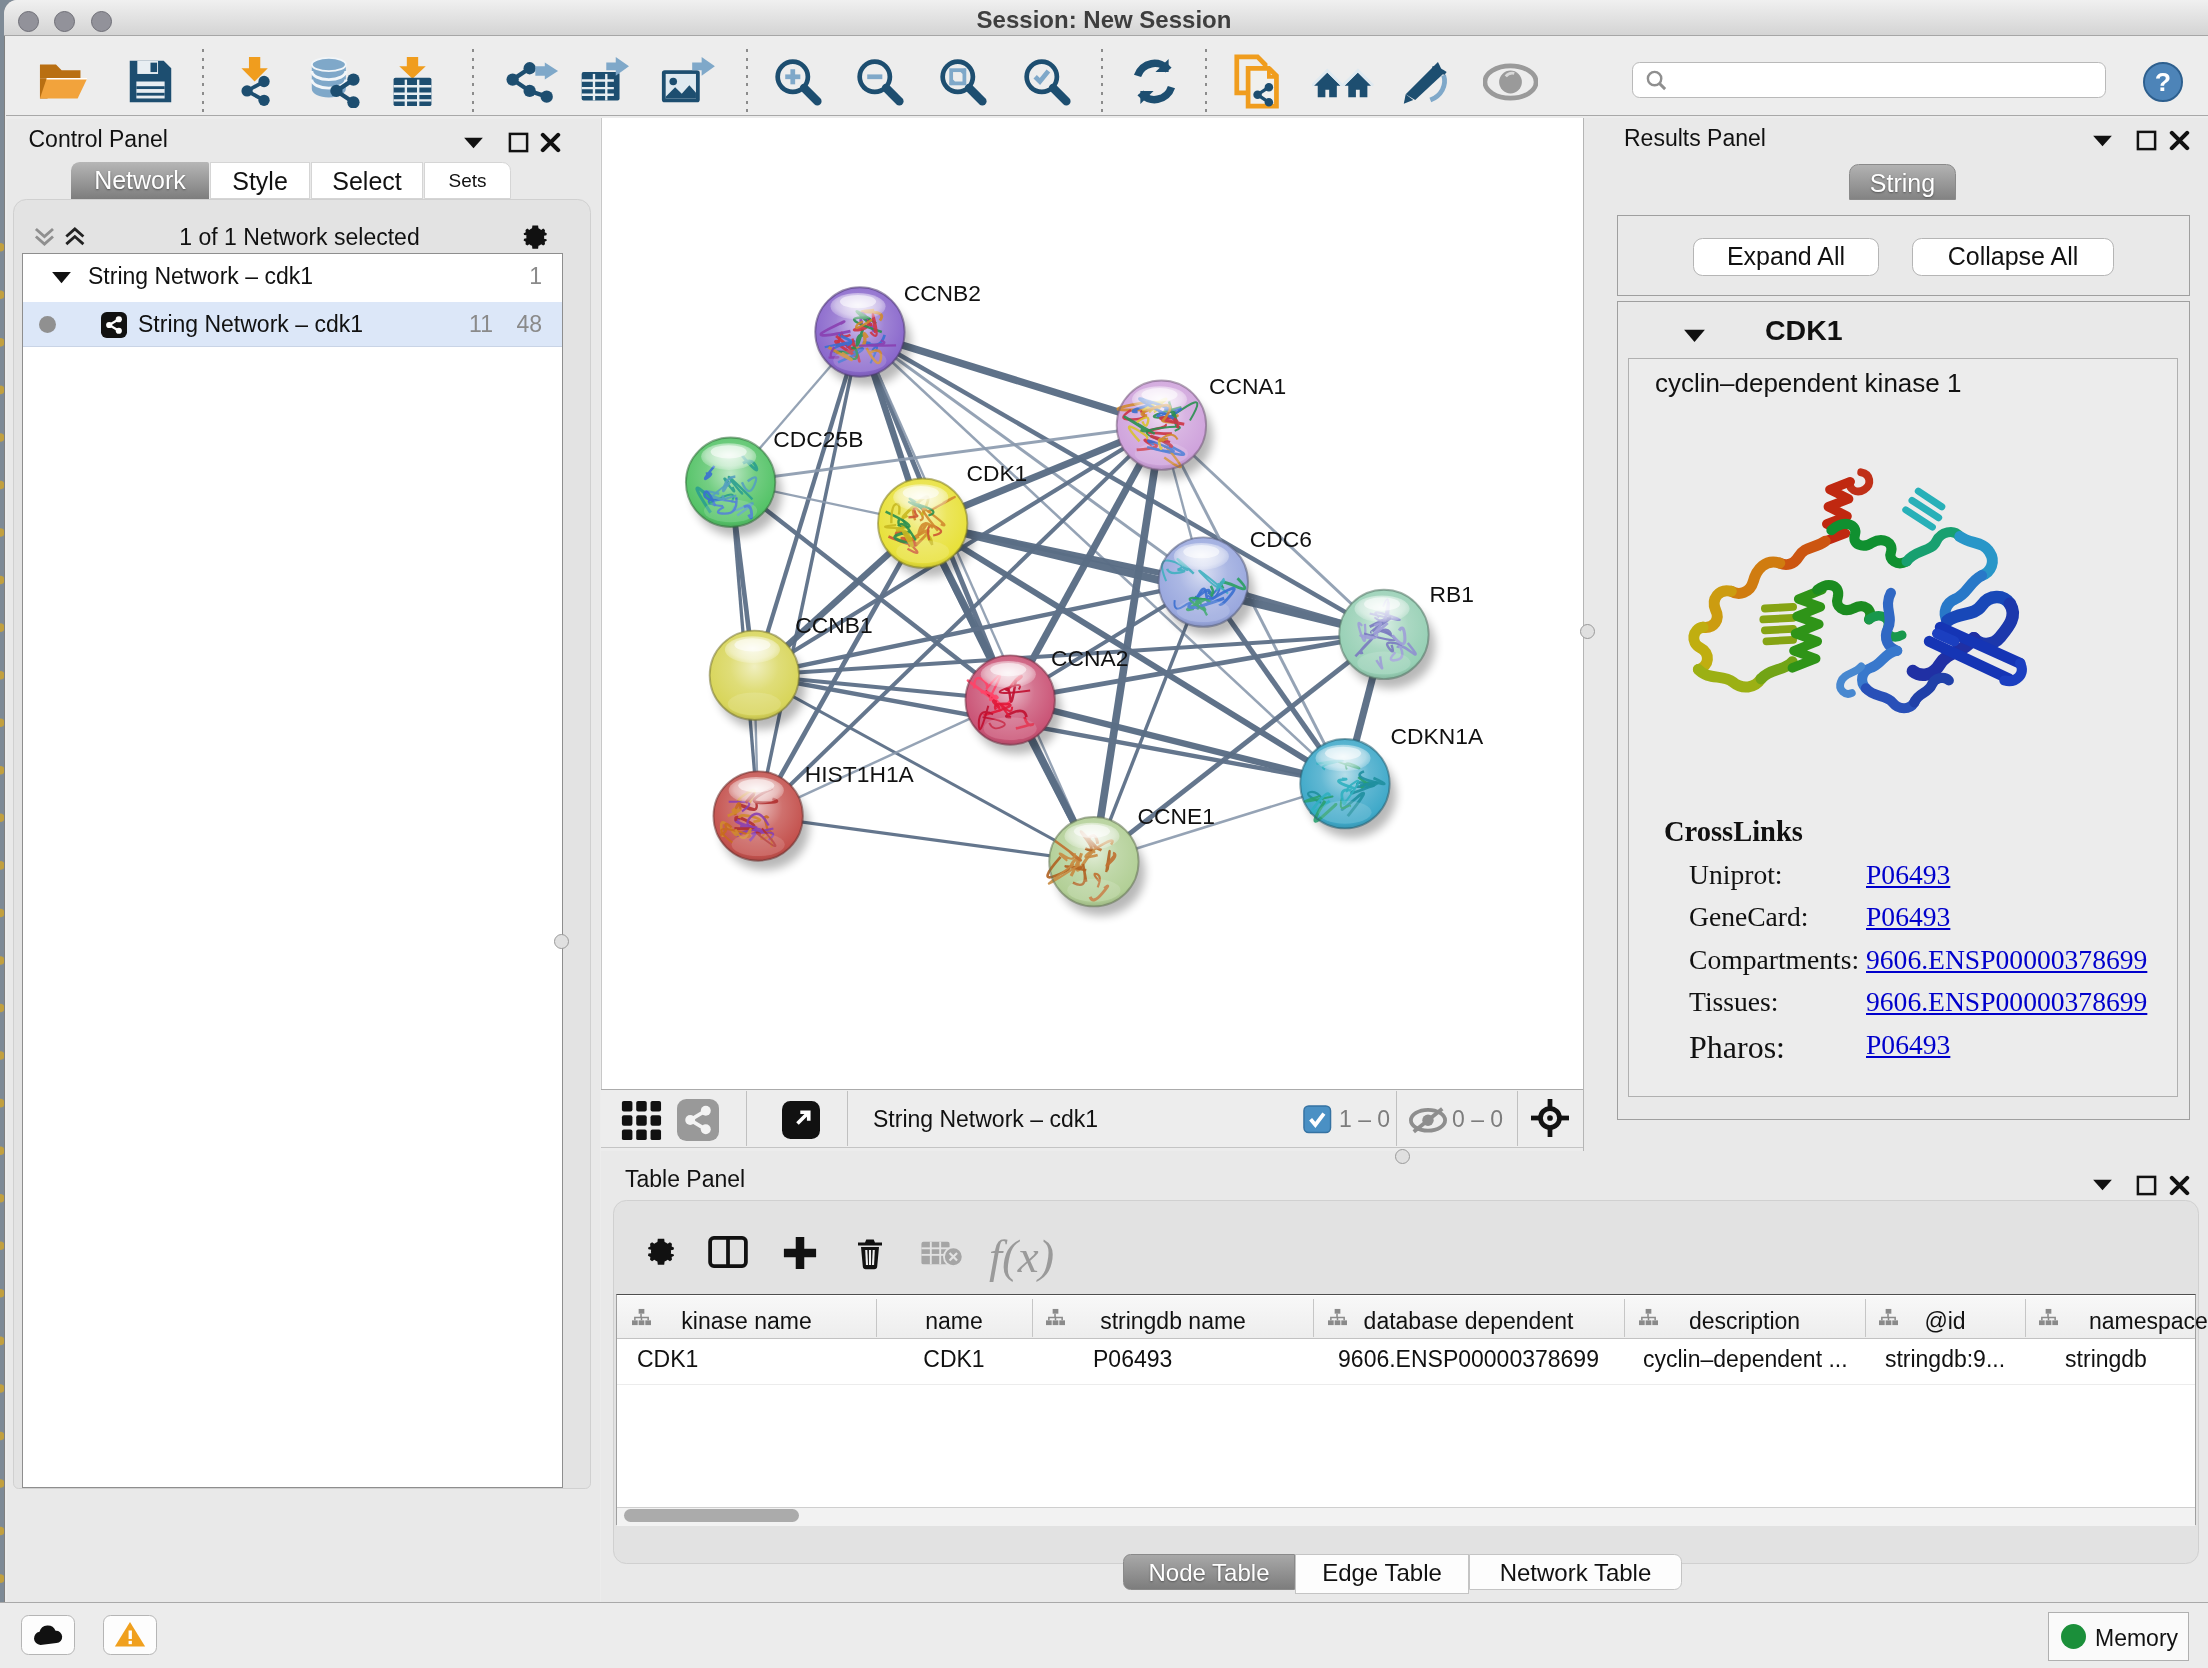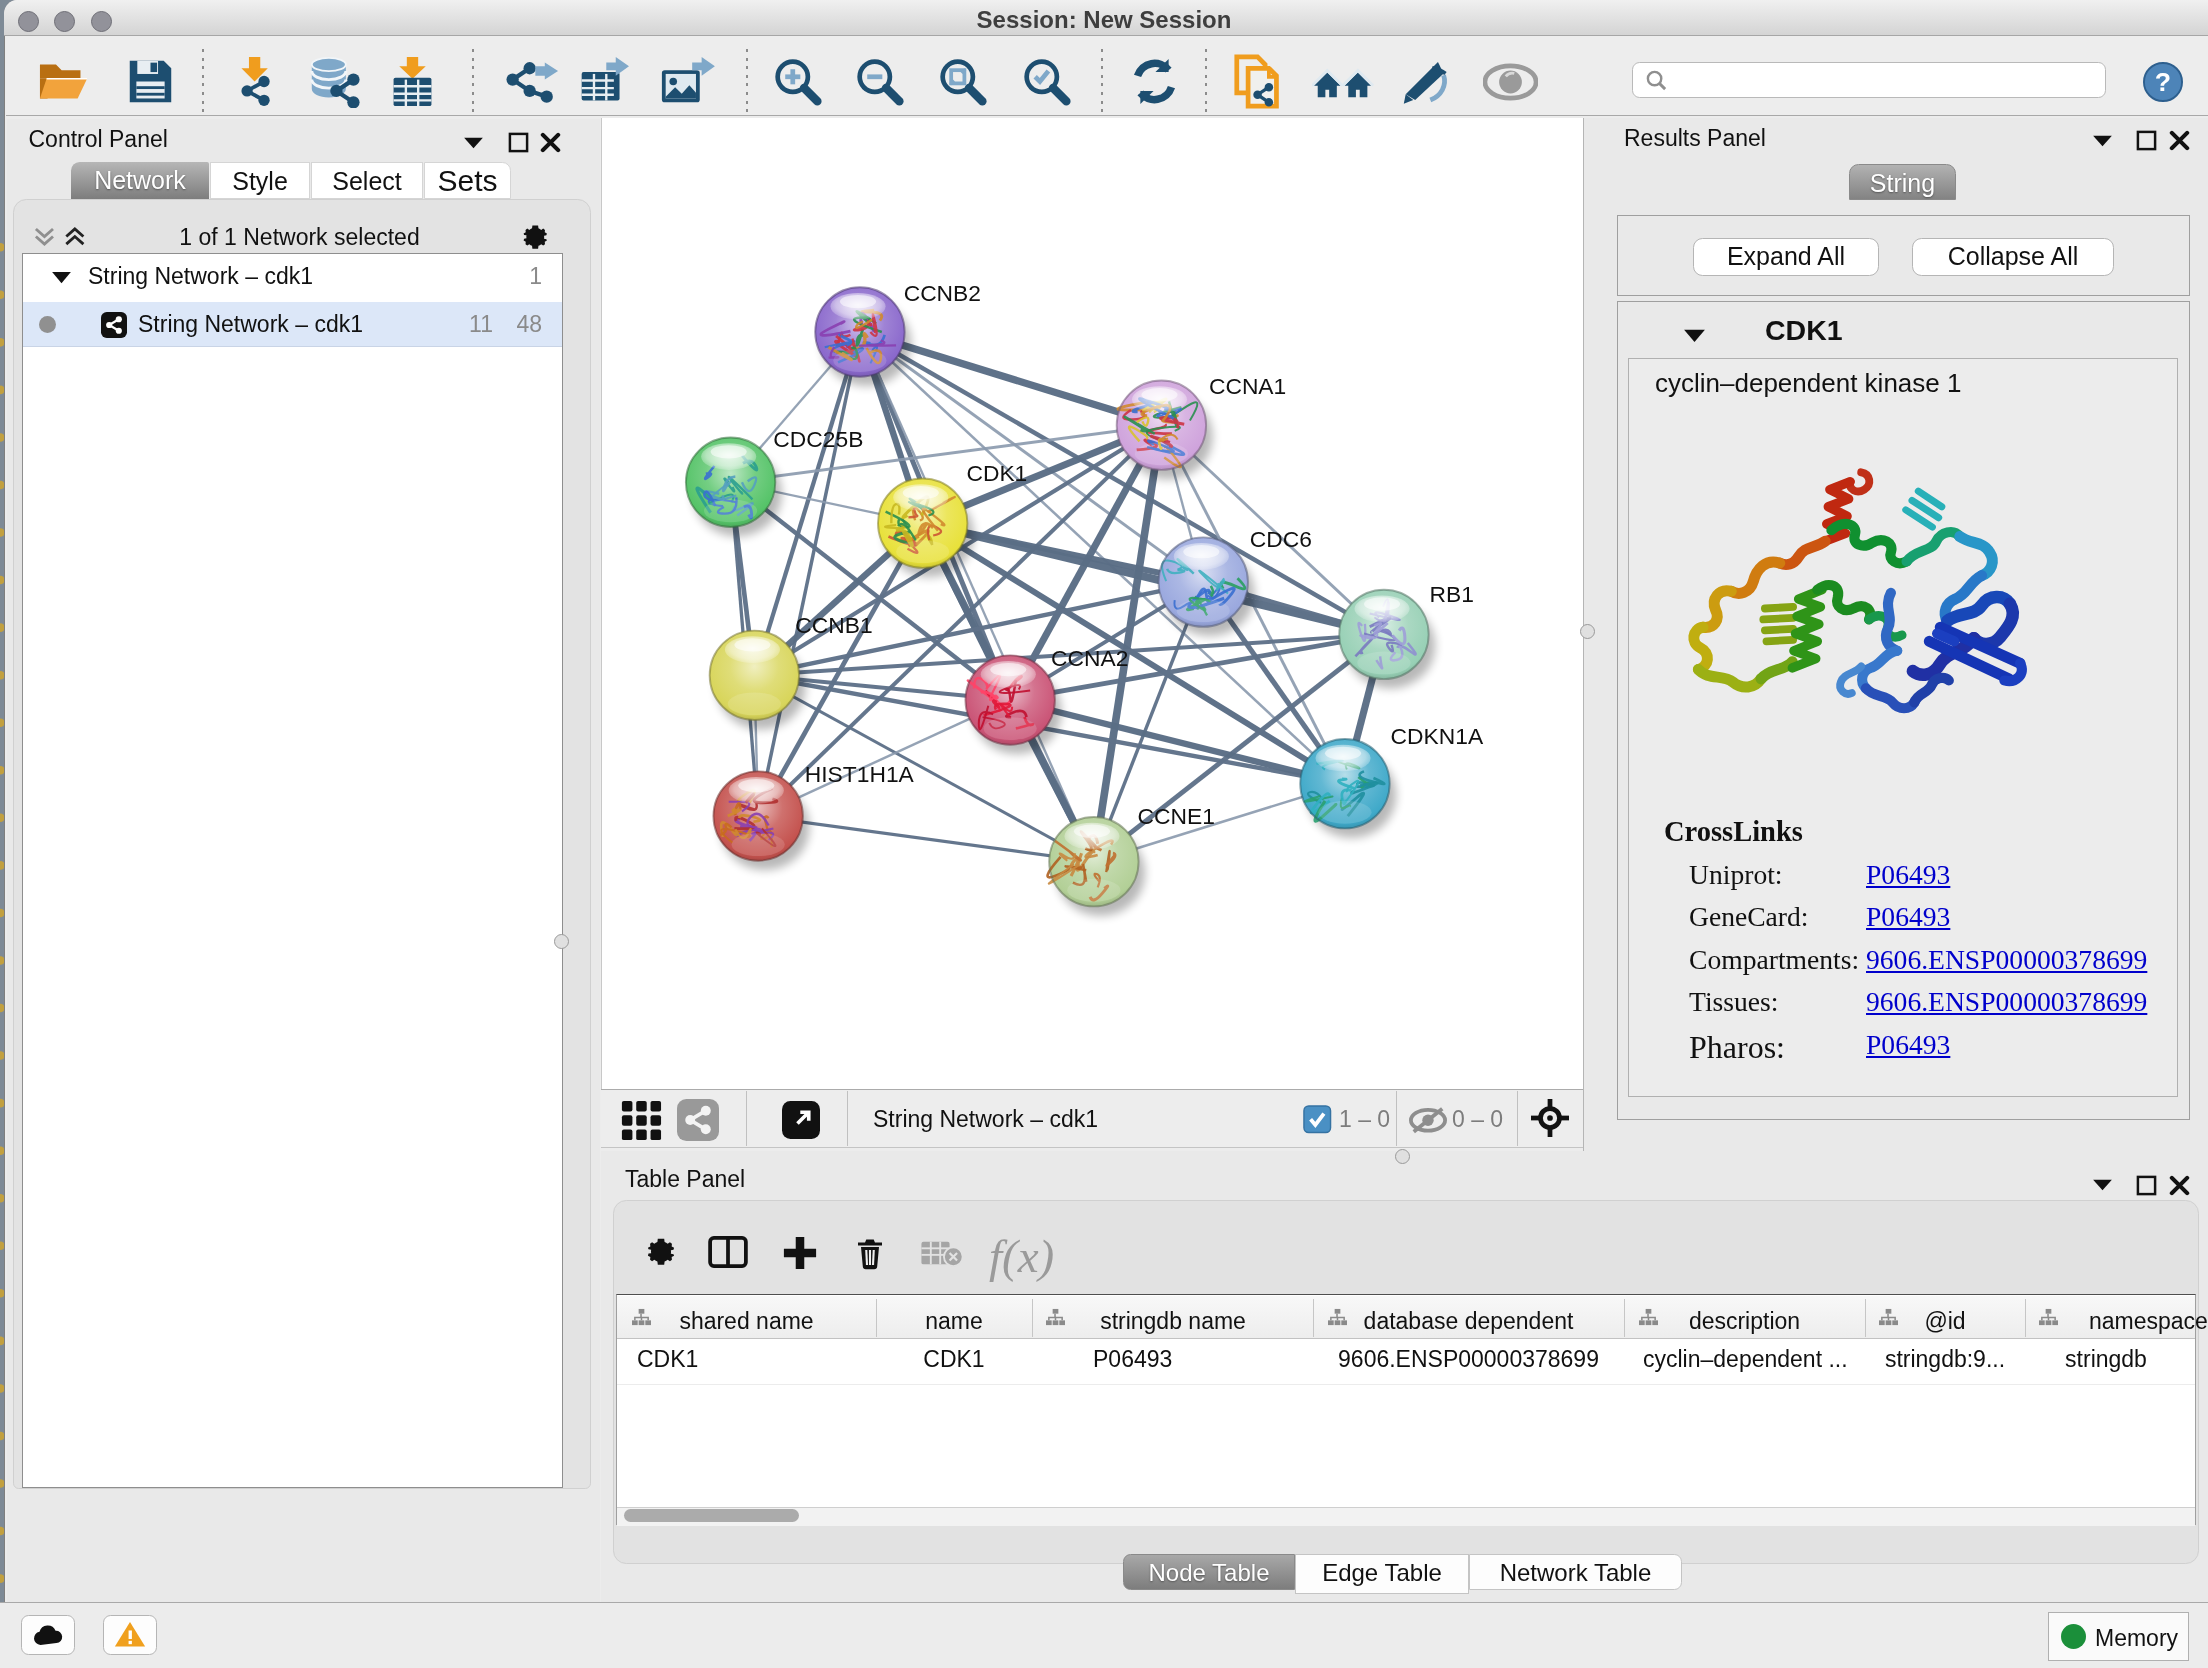--- a/index.html
+++ b/index.html
@@ -201,21 +201,21 @@
     <rect x="2" y="2" width="18" height="18" fill="none" stroke="#111" stroke-width="2.6"></rect>
   </svg>
 <svg style="position:absolute;left:540px;top:132px" width="21" height="21" viewBox="0 0 22 22">
     <path d="M3 3 L19 19 M19 3 L3 19" stroke="#111" stroke-width="4.4" stroke-linecap="round"></path>
   </svg>
 
 <div class="abs" style="left:71px;top:162px;width:439px;height:37px">
   <div class="abs" style="left:0;top:0;width:138px;height:37px;background:linear-gradient(#b6b6b6,#7d7d7d);border-radius:8.6px 1.9px 0 0;color:#fff;text-align:center;font-size:25px;line-height:37px;text-shadow:0 1px 1.9px #555">Network</div>
   <div class="abs" style="left:139px;top:0;width:100px;height:37px;background:#fff;border:1px solid #d5d5d5;color:#111;text-align:center;font-size:25px;line-height:36px">Style</div>
   <div class="abs" style="left:240px;top:0;width:112px;height:37px;background:#fff;border:1px solid #d5d5d5;color:#111;text-align:center;font-size:25px;line-height:36px">Select</div>
-  <div class="abs" style="left:353px;top:0;width:87px;height:37px;background:#fff;border:1px solid #d5d5d5;border-radius:0 8.6px 0 0;color:#111;text-align:center;font-size:30px;line-height:36px">Sets</div>
+  <div class="abs" style="left:353px;top:0;width:87px;height:37px;background:#fff;border:1px solid #d5d5d5;border-radius:0 8.6px 0 0;color:#111;text-align:center;font-size:19px;line-height:36px">Sets</div>
 </div>
 <div class="abs" style="left:13.3px;top:199px;width:578px;height:1290px;background:#e3e3e3;border:1px solid #d0d0d0;border-radius:13.3px 13.3px 5.7px 5.7px"></div>
 
 <svg class="abs" style="left:34px;top:225px" width="57" height="25" viewBox="0 0 60 26">
     <path d="M2 4 l9 8 9-8 M2 12 l9 8 9-8" stroke="#8f8f8f" stroke-width="3" fill="none"></path>
     <path d="M34 12 l9-8 9 8 M34 20 l9-8 9 8" stroke="#222" stroke-width="3" fill="none"></path>
   </svg>
 <div class="abs t27" style="left:0;top:224px;width:599px;text-align:center">1 of 1 Network selected</div>
 <svg class="abs" style="left:521px;top:223px" width="28.5" height="28.5" viewBox="0 0 24 24">
     <path fill="#111" d="M12 8a4 4 0 100 8 4 4 0 000-8zm9.4 5.6l-2-.3a7 7 0 000-2.6l2-.3.4-1.6-1.8-1 .2-2-1.5-1.1-1.7 1.1a7 7 0 00-2.3-1.3L14.4 2h-4.8l-.3 2.5a7 7 0 00-2.3 1.3L5.3 4.7 3.8 5.8l.2 2-1.8 1L2.6 10l2 .3a7 7 0 000 2.6l-2 .3-.4 1.6 1.8 1-.2 2 1.5 1.1 1.7-1.1a7 7 0 002.3 1.3l.3 2.5h4.8l.3-2.5a7 7 0 002.3-1.3l1.7 1.1 1.5-1.1-.2-2 1.8-1z"></path>
@@ -819,21 +819,21 @@
 <div class="abs" style="left:617px;top:1296px;width:1578px;height:43px;background:linear-gradient(#f8f8f8,#ededed);border-bottom:1px solid #c2c2c2"></div>
 <div class="abs" style="left:631px;top:1308px"><svg width="21" height="19" viewBox="0 0 22 20">
       <g fill="#8a8a8a">
         <rect x="8" y="1" width="6" height="5"></rect>
         <rect x="1" y="13" width="6" height="5"></rect>
         <rect x="8" y="13" width="6" height="5"></rect>
         <rect x="15" y="13" width="6" height="5"></rect>
         <path d="M10.5 6 v4 M4 13 v-3 h14 v3 M11 10 v3" stroke="#8a8a8a" stroke-width="1.6" fill="none"></path>
       </g>
     </svg></div>
-<div class="abs t27" style="left:617px;top:1308px;width:259px;text-align:center">shared name</div>
+<div class="abs t27" style="left:617px;top:1308px;width:259px;text-align:center">kinase name</div>
 <div class="abs" style="left:876px;top:1299px;width:1px;height:38px;background:#c6c6c6"></div>
 <div class="abs t27" style="left:876px;top:1308px;width:156px;text-align:center">name</div>
 <div class="abs" style="left:1032px;top:1299px;width:1px;height:38px;background:#c6c6c6"></div>
 <div class="abs" style="left:1045px;top:1308px"><svg width="21" height="19" viewBox="0 0 22 20">
       <g fill="#8a8a8a">
         <rect x="8" y="1" width="6" height="5"></rect>
         <rect x="1" y="13" width="6" height="5"></rect>
         <rect x="8" y="13" width="6" height="5"></rect>
         <rect x="15" y="13" width="6" height="5"></rect>
         <path d="M10.5 6 v4 M4 13 v-3 h14 v3 M11 10 v3" stroke="#8a8a8a" stroke-width="1.6" fill="none"></path>

